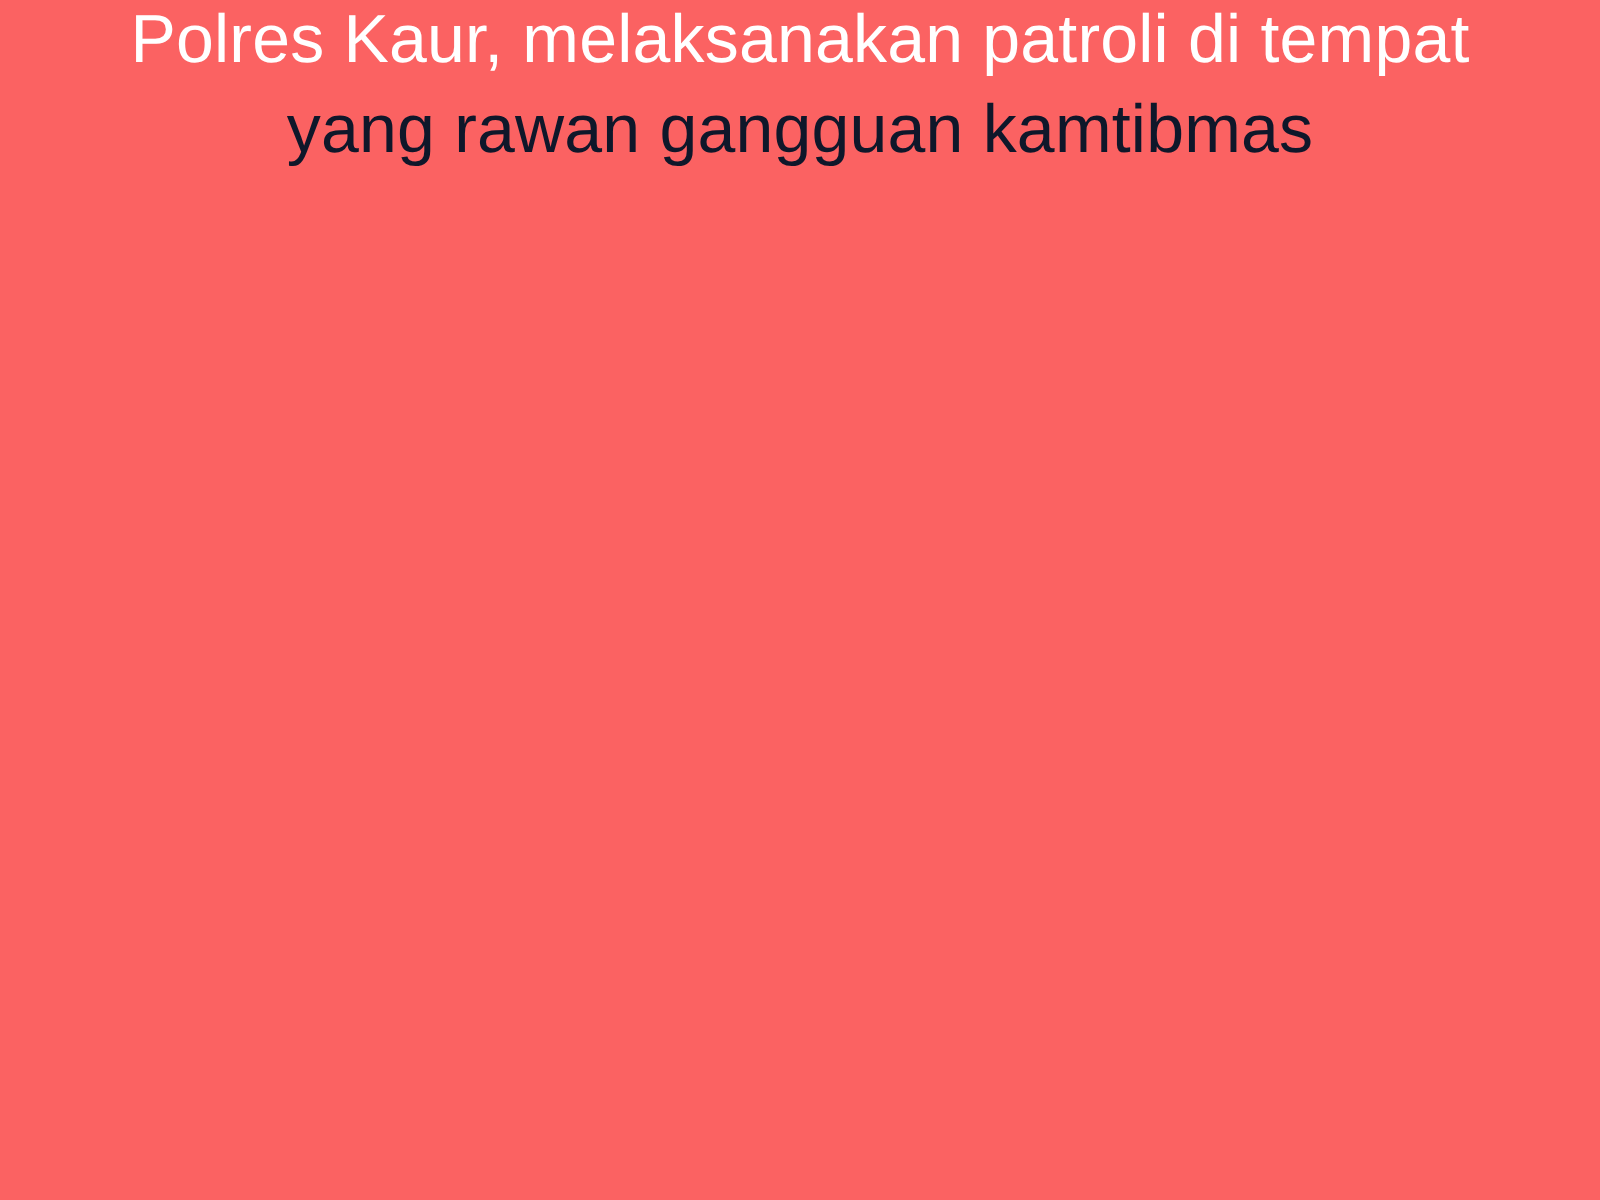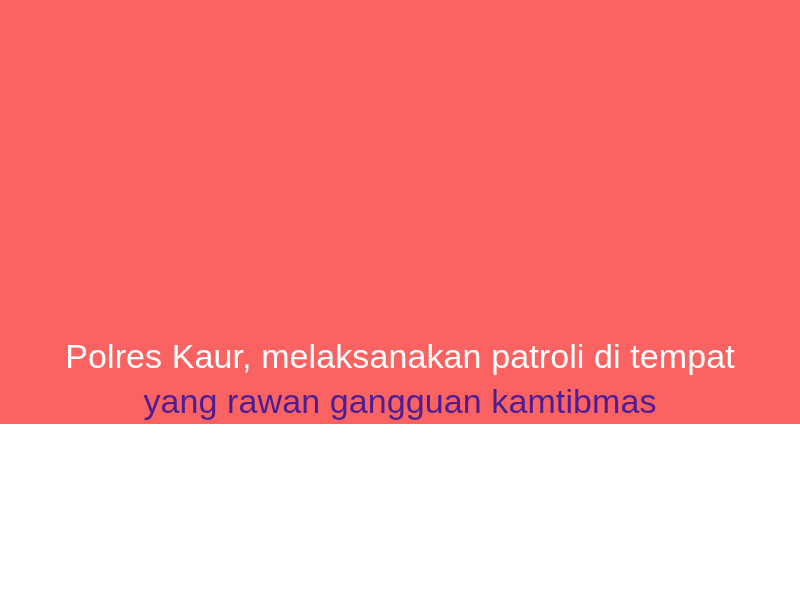--- a/index.html
+++ b/index.html
@@ -13,24 +13,24 @@
     height: 600px;
     overflow: hidden;
     font-family: "Liberation Sans", sans-serif;
     background: #ffffff;
   }
 
   #placeholder-card {
     position: relative;
     box-sizing: border-box;
     width: 800px;
-    height: 424px;
+    height: 600px;
     background-color: #fb6262;
     display: flex;
-    align-items: flex-end;
+    align-items: flex-start;
     justify-content: center;
   }
 
   .caption-block {
     width: 700px;
     text-align: center;
     
     margin-top: -2px;
   }
 
@@ -44,15 +44,15 @@
     letter-spacing: 0.1px;
     white-space: nowrap;
   }
 </style>
 </head>
 <body>
 
 <div id="placeholder-card" style="background-color: rgb(251, 98, 98);">
   <div class="caption-block">
     <span class="caption-line" style="color: rgb(255, 255, 255);">Polres Kaur, melaksanakan patroli di tempat</span>
-    <span class="caption-line" style="color: #4c1d95;">yang rawan gangguan kamtibmas</span>
+    <span class="caption-line" style="color: #0f172a;">yang rawan gangguan kamtibmas</span>
   </div>
 </div>
 
 </body></html>

